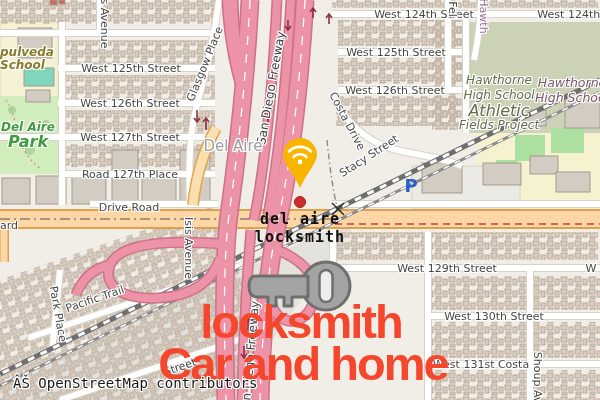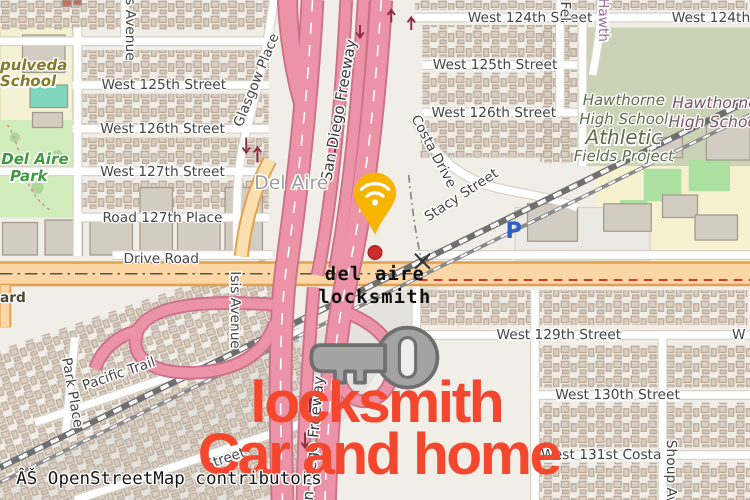--- a/index.html
+++ b/index.html
@@ -244,30 +244,30 @@
   <div class="lbl" style="left:205px;top:64px;--r:-68deg">Glasgow Place</div>
   <div class="lbl" style="left:347px;top:121px;--r:62deg">Costa Drive</div>
   <div class="lbl" style="left:369px;top:156px;--r:-33deg">Stacy Street</div>
   <div class="lbl" style="left:452px;top:9px;--r:90deg">Fel</div>
   <div class="lbl" style="left:483px;top:16px;--r:90deg;color:#9b6d9e">Hawth</div>
   <div class="lbl" style="left:188px;top:248px;--r:90deg">Isis Avenue</div>
   <div class="lbl" style="left:58px;top:314px;--r:80deg">Park Place</div>
   <div class="lbl" style="left:95px;top:299px;--r:-19deg">Pacific Trail</div>
   <div class="lbl" style="left:537px;top:381px;--r:90deg">Shoup Ave</div>
   <div class="lbl" style="left:180px;top:367px;--r:-19deg">Street</div>
-  <div class="lbl lbl-left" style="left:0px;top:238px;font-weight:bold;color:#4f4433">ard</div>
+  <div class="lbl lbl-left" style="left:0px;top:225px;font-weight:normal;color:#4f4433">ard</div>
 
   <div class="lbl" style="left:271px;top:88px;--r:-80deg;font-size:12px;color:#3c3c3c">San Diego Freeway</div>
   <div class="lbl" style="left:250px;top:358px;--r:-85deg;font-size:12px;color:#3c3c3c">San Diego Freeway</div>
 
   <div class="lbl" style="left:233px;top:146px;font-size:15px;color:#9e9e9e">Del Aire</div>
   <div class="lbl lbl-left it" style="left:0px;top:52px;font-size:12px;color:#867c2a">pulveda</div>
   <div class="lbl lbl-left it" style="left:0px;top:65px;font-size:12px;color:#867c2a">School</div>
   <div class="lbl lbl-left it" style="left:1px;top:127px;font-size:12px;color:#419a41">Del Aire</div>
-  <div class="lbl lbl-left it" style="left:8px;top:141px;font-size:12px;color:#419a41">Park</div>
+  <div class="lbl lbl-left it" style="left:8px;top:141px;font-size:16px;color:#419a41">Park</div>
   <div class="lbl it" style="left:499px;top:80px;font-size:12px;color:#5f6f4c">Hawthorne</div>
   <div class="lbl it" style="left:499px;top:95px;font-size:12px;color:#5f6f4c">High School</div>
   <div class="lbl it" style="left:499px;top:110px;font-size:16px;color:#5f6f4c">Athletic</div>
   <div class="lbl it" style="left:499px;top:125px;font-size:12px;color:#5f6f4c">Fields Project</div>
   <div class="lbl it" style="left:572px;top:82px;font-size:12.5px;color:#7b5666">Hawthorne</div>
   <div class="lbl it" style="left:572px;top:97px;font-size:12.5px;color:#7b5666">High School</div>
   <div class="pklbl" style="left:411px;top:185px">P</div>
 
   <svg width="70" height="80" viewBox="0 0 70 80" style="left:265px;top:130px;z-index:9;position:absolute;overflow:visible">
     <path d="M35,58 C28,42 19,35 18,25 A17,17 0 1 1 52,25 C51,35 42,42 35,58 Z" fill="#f8b500"></path>

